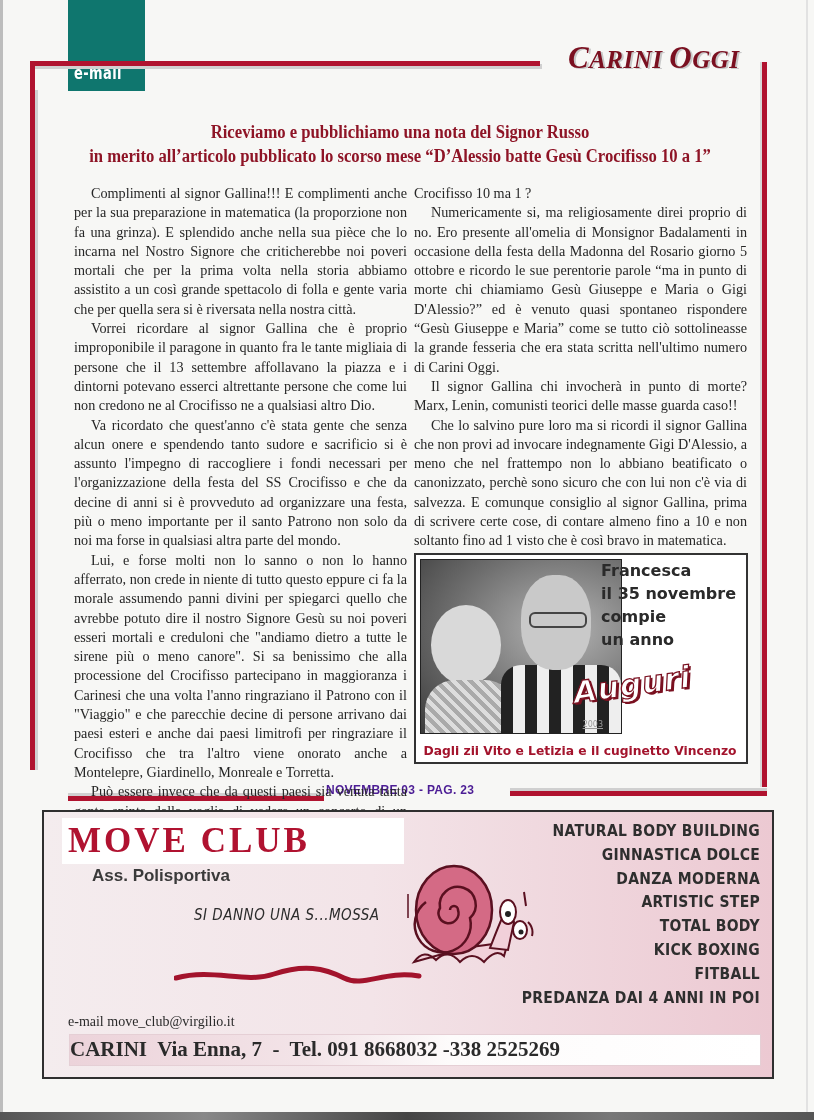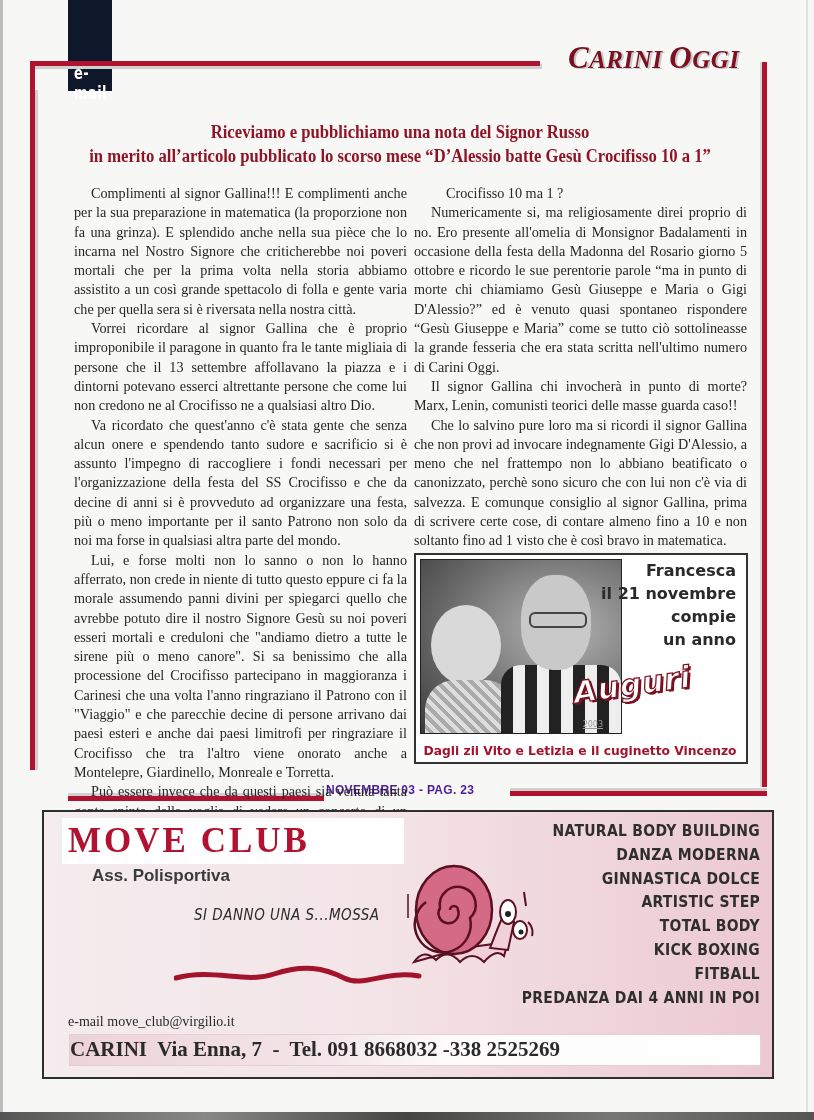--- a/index.html
+++ b/index.html
@@ -9,22 +9,22 @@
     position: relative;
     font-family: "Liberation Serif", serif;
     color: #2a2a2a;
   }
   .page-edge-left { position: absolute; left: 0; top: 0; width: 3px; height: 1120px; background: #bdbdbd; }
   .page-edge-right { position: absolute; right: 6px; top: 0; width: 2px; height: 1120px; background: #e2e2e2; }
   .page-bottom { position: absolute; left: 0; bottom: 0; width: 814px; height: 8px; background: linear-gradient(90deg,#555,#888,#444,#777,#555); }
 
   
   .email-tab {
-    position: absolute; left: 68px; top: 0; width: 44px; height: 91px;
-    background: #0f172a;
+    position: absolute; left: 68px; top: 0; width: 77px; height: 91px;
+    background: #0f766e;
   }
   .email-tab span {
     position: absolute; left: 6px; top: 63px;
     font-family: "DejaVu Sans Condensed","DejaVu Sans", sans-serif;
     font-weight: bold; font-size: 17px; color: #fff; letter-spacing: 0.5px;
     transform: scaleX(0.85); transform-origin: left;
   }
   .masthead {
     position: absolute; left: 568px; top: 40px;
     font-family: "Liberation Serif", serif; font-style: italic; font-weight: bold;
@@ -55,21 +55,21 @@
   }
 
   
   .col {
     position: absolute; top: 184px; width: 333px;
     font-size: 14.2px; line-height: 19.3px; text-align: justify; color: #262626;
   }
   .col-left { left: 74px; }
   .col-right { left: 414px; }
   .col p { margin: 0; text-indent: 17px; }
-  .col p.noindent { text-indent: 0; margin-left: 32px; }
+  .col p.noindent { text-indent: 0; }
   .signature {
     text-align: right; font-weight: bold; font-size: 13.5px; margin-top: 6px !important; text-indent: 0 !important;
   }
 
   
   .bday {
     position: absolute; left: 414px; top: 553px; width: 330px; height: 207px;
     border: 2.5px solid #333; background: #fff;
     font-family: "DejaVu Sans", sans-serif;
   }
@@ -78,21 +78,21 @@
     background: radial-gradient(ellipse at 70% 40%, #b5b5b5 0%, #6f6f6f 55%, #3a3a3a 100%);
     border: 1px solid #222; overflow: hidden;
   }
   .bday-photo .baby { position: absolute; left: 10px; top: 45px; width: 70px; height: 80px; border-radius: 50%; background: #d9d9d9; }
   .bday-photo .baby-body { position: absolute; left: 4px; top: 120px; width: 90px; height: 60px; border-radius: 30px 30px 0 0; background: repeating-linear-gradient(45deg,#aaa 0 4px,#ddd 4px 8px); }
   .bday-photo .man { position: absolute; left: 100px; top: 15px; width: 70px; height: 95px; border-radius: 45%; background: #c9c9c9; }
   .bday-photo .glasses { position: absolute; left: 108px; top: 52px; width: 54px; height: 12px; border: 2px solid #444; border-radius: 6px; }
   .bday-photo .shirt { position: absolute; left: 80px; top: 105px; width: 120px; height: 80px; background: repeating-linear-gradient(90deg,#222 0 12px,#eee 12px 24px); border-radius: 20px 20px 0 0; }
   .bday-photo .year { position: absolute; right: 18px; bottom: 4px; font-size: 8px; color: #999; text-decoration: underline; }
   .bday-text {
-    position: absolute; right: 10px; top: 4px; text-align: right;
+    position: absolute; right: 10px; top: 4px; text-align: left;
     font-weight: bold; font-size: 16px; line-height: 23px; color: #2a2a2a;
   }
   .auguri {
     position: absolute; left: 157px; top: 112px;
     font-family: "DejaVu Sans", sans-serif; font-style: italic; font-weight: bold;
     font-size: 30px; color: #fff; -webkit-text-stroke: 1.3px #7a1020;
     text-shadow: 2px 2px 0 #7a1020; transform: rotate(-8deg); letter-spacing: 1px;
   }
   .bday-caption {
     position: absolute; left: 4px; bottom: 4px; width: 320px; text-align: center;
@@ -190,21 +190,21 @@
   <div class="bday-photo">
     <div class="baby"></div>
     <div class="baby-body"></div>
     <div class="shirt"></div>
     <div class="man"></div>
     <div class="glasses"></div>
     <div class="year">2003</div>
   </div>
   <div class="bday-text">
     <div>Francesca</div>
-    <div>il 21 novembre</div>
+    <div>il 35 novembre</div>
     <div>compie</div>
     <div>un anno</div>
   </div>
   <div class="auguri">Auguri</div>
   <div class="bday-caption">Dagli zii Vito e Letizia e il cuginetto Vincenzo</div>
 </div>
 
 <div class="ad">
   <div class="ad-title-bg"></div>
   <div class="ad-title">MOVE CLUB</div>
@@ -222,22 +222,22 @@
     <path d="M86 96 Q 96 70 100 62 L 110 70 L 104 98 Z" fill="#f1d0d9" stroke="#5a1020" stroke-width="2"></path>
     <ellipse cx="104" cy="60" rx="8" ry="12" fill="#fff" stroke="#5a1020" stroke-width="2"></ellipse>
     <circle cx="104" cy="62" r="3" fill="#222"></circle>
     <ellipse cx="116" cy="78" rx="7" ry="9" fill="#fff" stroke="#5a1020" stroke-width="2"></ellipse>
     <circle cx="117" cy="80" r="2.5" fill="#222"></circle>
     <path d="M-2 48 l 0 20 M 4 42 l 0 24" stroke="#5a1020" stroke-width="1.5"></path>
     <path d="M120 40 l 2 14 M 124 70 q 6 6 4 14" stroke="#5a1020" stroke-width="2" fill="none"></path>
   </svg>
   <div class="ad-list">
     <div>NATURAL BODY BUILDING</div>
+    <div>GINNASTICA DOLCE</div>
     <div>DANZA MODERNA</div>
-    <div>GINNASTICA DOLCE</div>
     <div>ARTISTIC STEP</div>
     <div>TOTAL BODY</div>
     <div>KICK BOXING</div>
     <div>FITBALL</div>
     <div>PREDANZA DAI 4 ANNI IN POI</div>
   </div>
   <div class="ad-email">e-mail move_club@virgilio.it</div>
   <div class="ad-address-bar">
     <div class="ad-address">CARINI  Via Enna, 7  -  Tel. 091 8668032 -338 2525269</div>
   </div>

